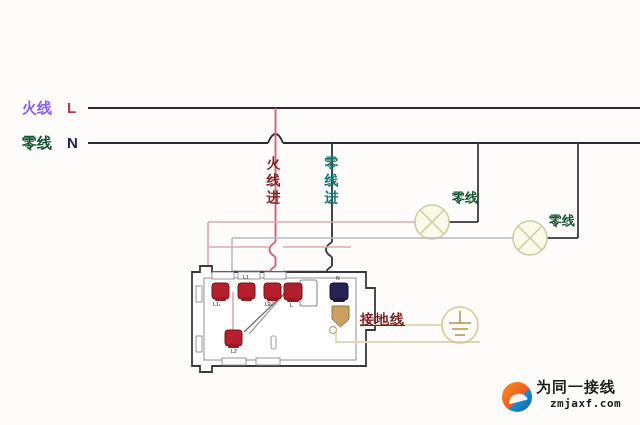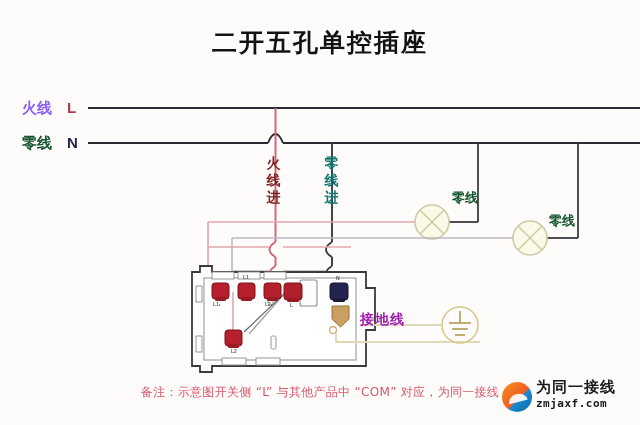--- a/index.html
+++ b/index.html
@@ -22,21 +22,21 @@
     letter-spacing:2px;
     font-family:"DejaVu Sans","Liberation Sans",sans-serif;
   }
   
   #canvas{position:absolute;left:0;top:0;width:640px;height:425px;}
 
   
   .lbl{position:absolute;white-space:nowrap;font-weight:bold;}
   .lbl-live{color:#8b5cf6;}
   .lbl-neutral{color:#14532d;}
-  .lbl-gnd{color:#a21caf;}
+  .lbl-gnd{color:#7f1d1d;text-decoration:underline;}
 
   #lab-L-cn{left:22px;top:99px;font-size:15px;}
   #lab-L-en{left:67px;top:99px;font-size:15px;color:#b03a4e;}
   #lab-N-cn{left:22px;top:134px;font-size:15px;}
   #lab-N-en{left:67px;top:134px;font-size:15px;color:#23234a;}
 
   .vtext{
     position:absolute;width:15px;text-align:center;
     font-size:14px;font-weight:bold;line-height:17px;
     letter-spacing:0px;
@@ -62,29 +62,28 @@
   #wm-badge{
     position:absolute;left:0;top:6px;width:30px;height:30px;border-radius:50%;
     background:linear-gradient(135deg,#f6931e 0%,#f05a22 55%,#1a8fd1 56%,#0d5fa8 100%);
   }
   #wm-badge:after{
     content:"";position:absolute;left:6px;top:12px;width:19px;height:8px;
     background:#ffffff;border-radius:50% 50% 0 0/100% 100% 0 0;
     transform:rotate(-14deg);opacity:.92;
   }
   #wm-name{position:absolute;left:34px;top:2px;font-size:15px;font-weight:bold;color:#1a1a1a;letter-spacing:1px;}
-  #wm-url{position:absolute;left:34px;top:21px;font-size:11px;font-weight:bold;color:#1a1a1a;
+  #wm-url{position:absolute;left:48px;top:21px;font-size:11px;font-weight:bold;color:#1a1a1a;
           font-family:"DejaVu Sans Mono","Liberation Mono",monospace;letter-spacing:.5px;}
 </style>
 </head>
 <body>
 
 <div id="stage">
 
-  <div id="title">二开五孔单控插座</div>
 
   <svg id="canvas" viewBox="0 0 640 425">
 
     <g>
       <path d="M88,108 H268" fill="none" stroke="#2a2a33" stroke-width="1.9"></path>
 
       <path d="M268,108 H640" fill="none" stroke="#2a2a33" stroke-width="1.9"></path>
     </g>
 
     <g>
@@ -238,21 +237,20 @@
 
   <div class="lbl lbl-gnd" id="lab-gnd">接地线</div>
 
   <div class="tlab" style="left:213px;top:301px;">L1₁</div>
   <div class="tlab" style="left:243px;top:274px;">L1</div>
   <div class="tlab" style="left:265px;top:301px;">L2₁</div>
   <div class="tlab" style="left:290px;top:302px;">L</div>
   <div class="tlab" style="left:231px;top:348px;">L2</div>
   <div class="tlab" style="left:336px;top:275px;">N</div>
 
-  <div id="note">备注：示意图开关侧 “L” 与其他产品中 “COM” 对应，为同一接线</div>
 
   <div id="wm">
     <div id="wm-badge"></div>
     <div id="wm-name">为同一接线</div>
     <div id="wm-url">zmjaxf.com</div>
   </div>
 
 </div>
 
 </body></html>

